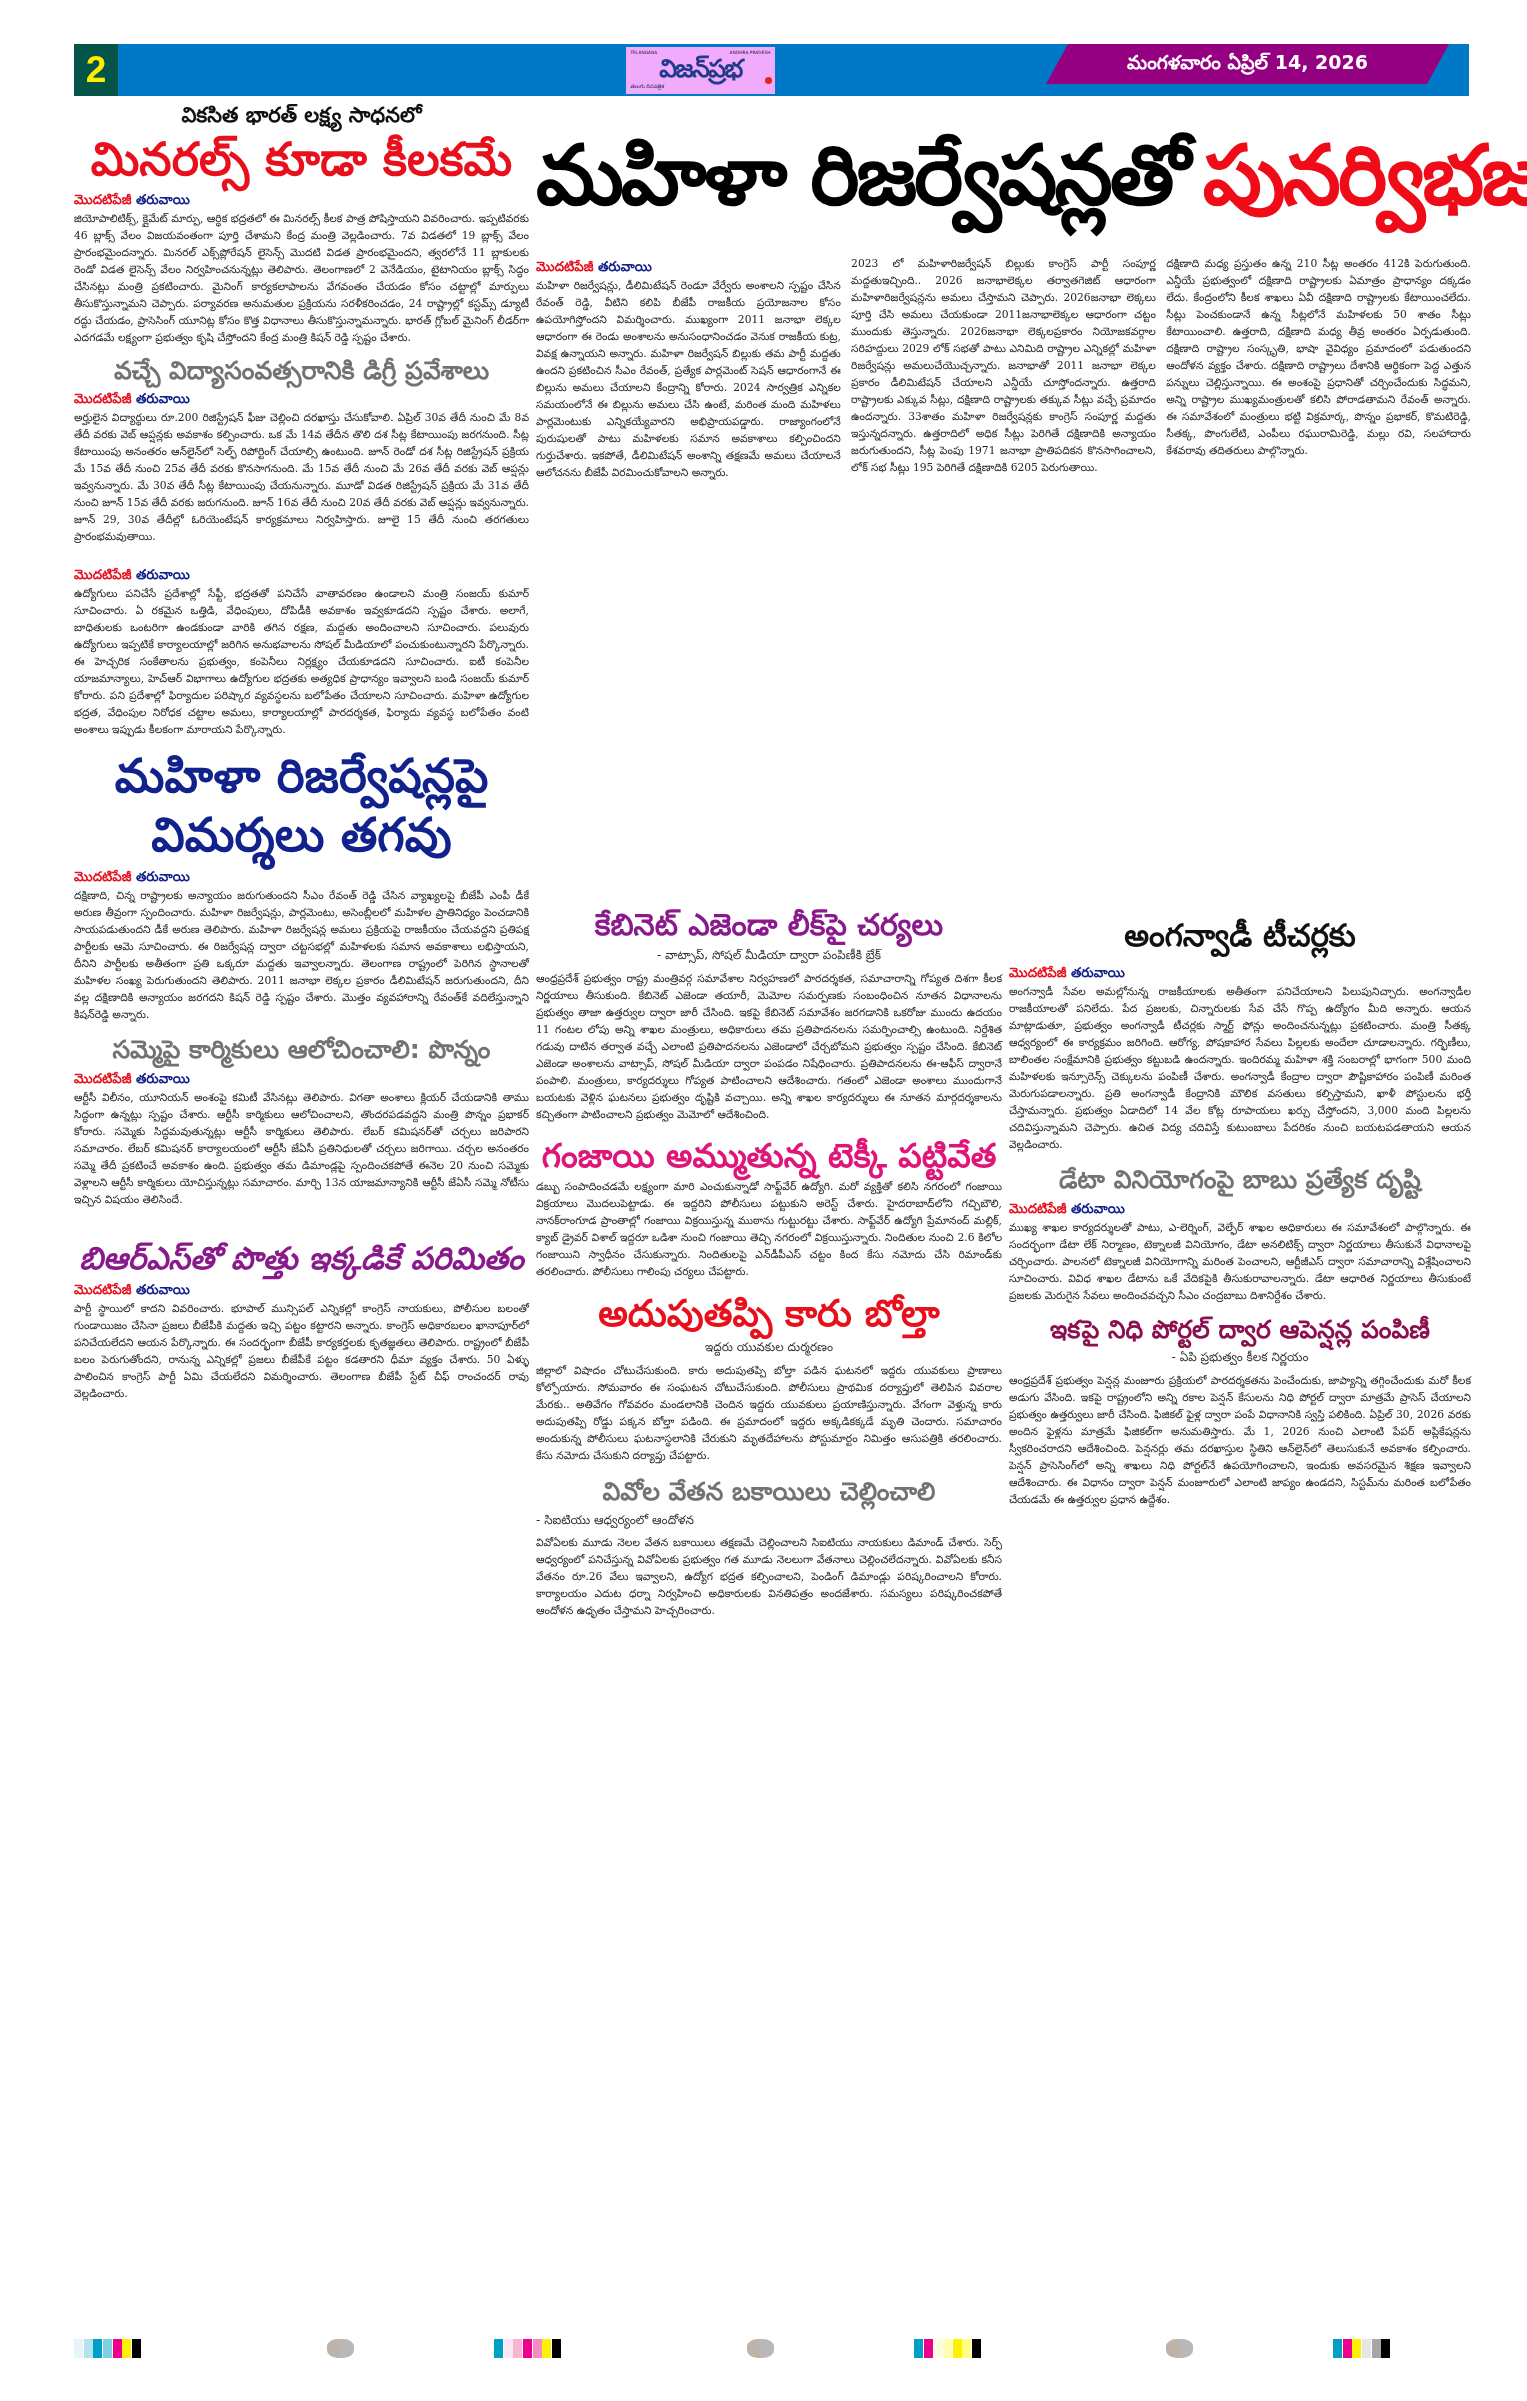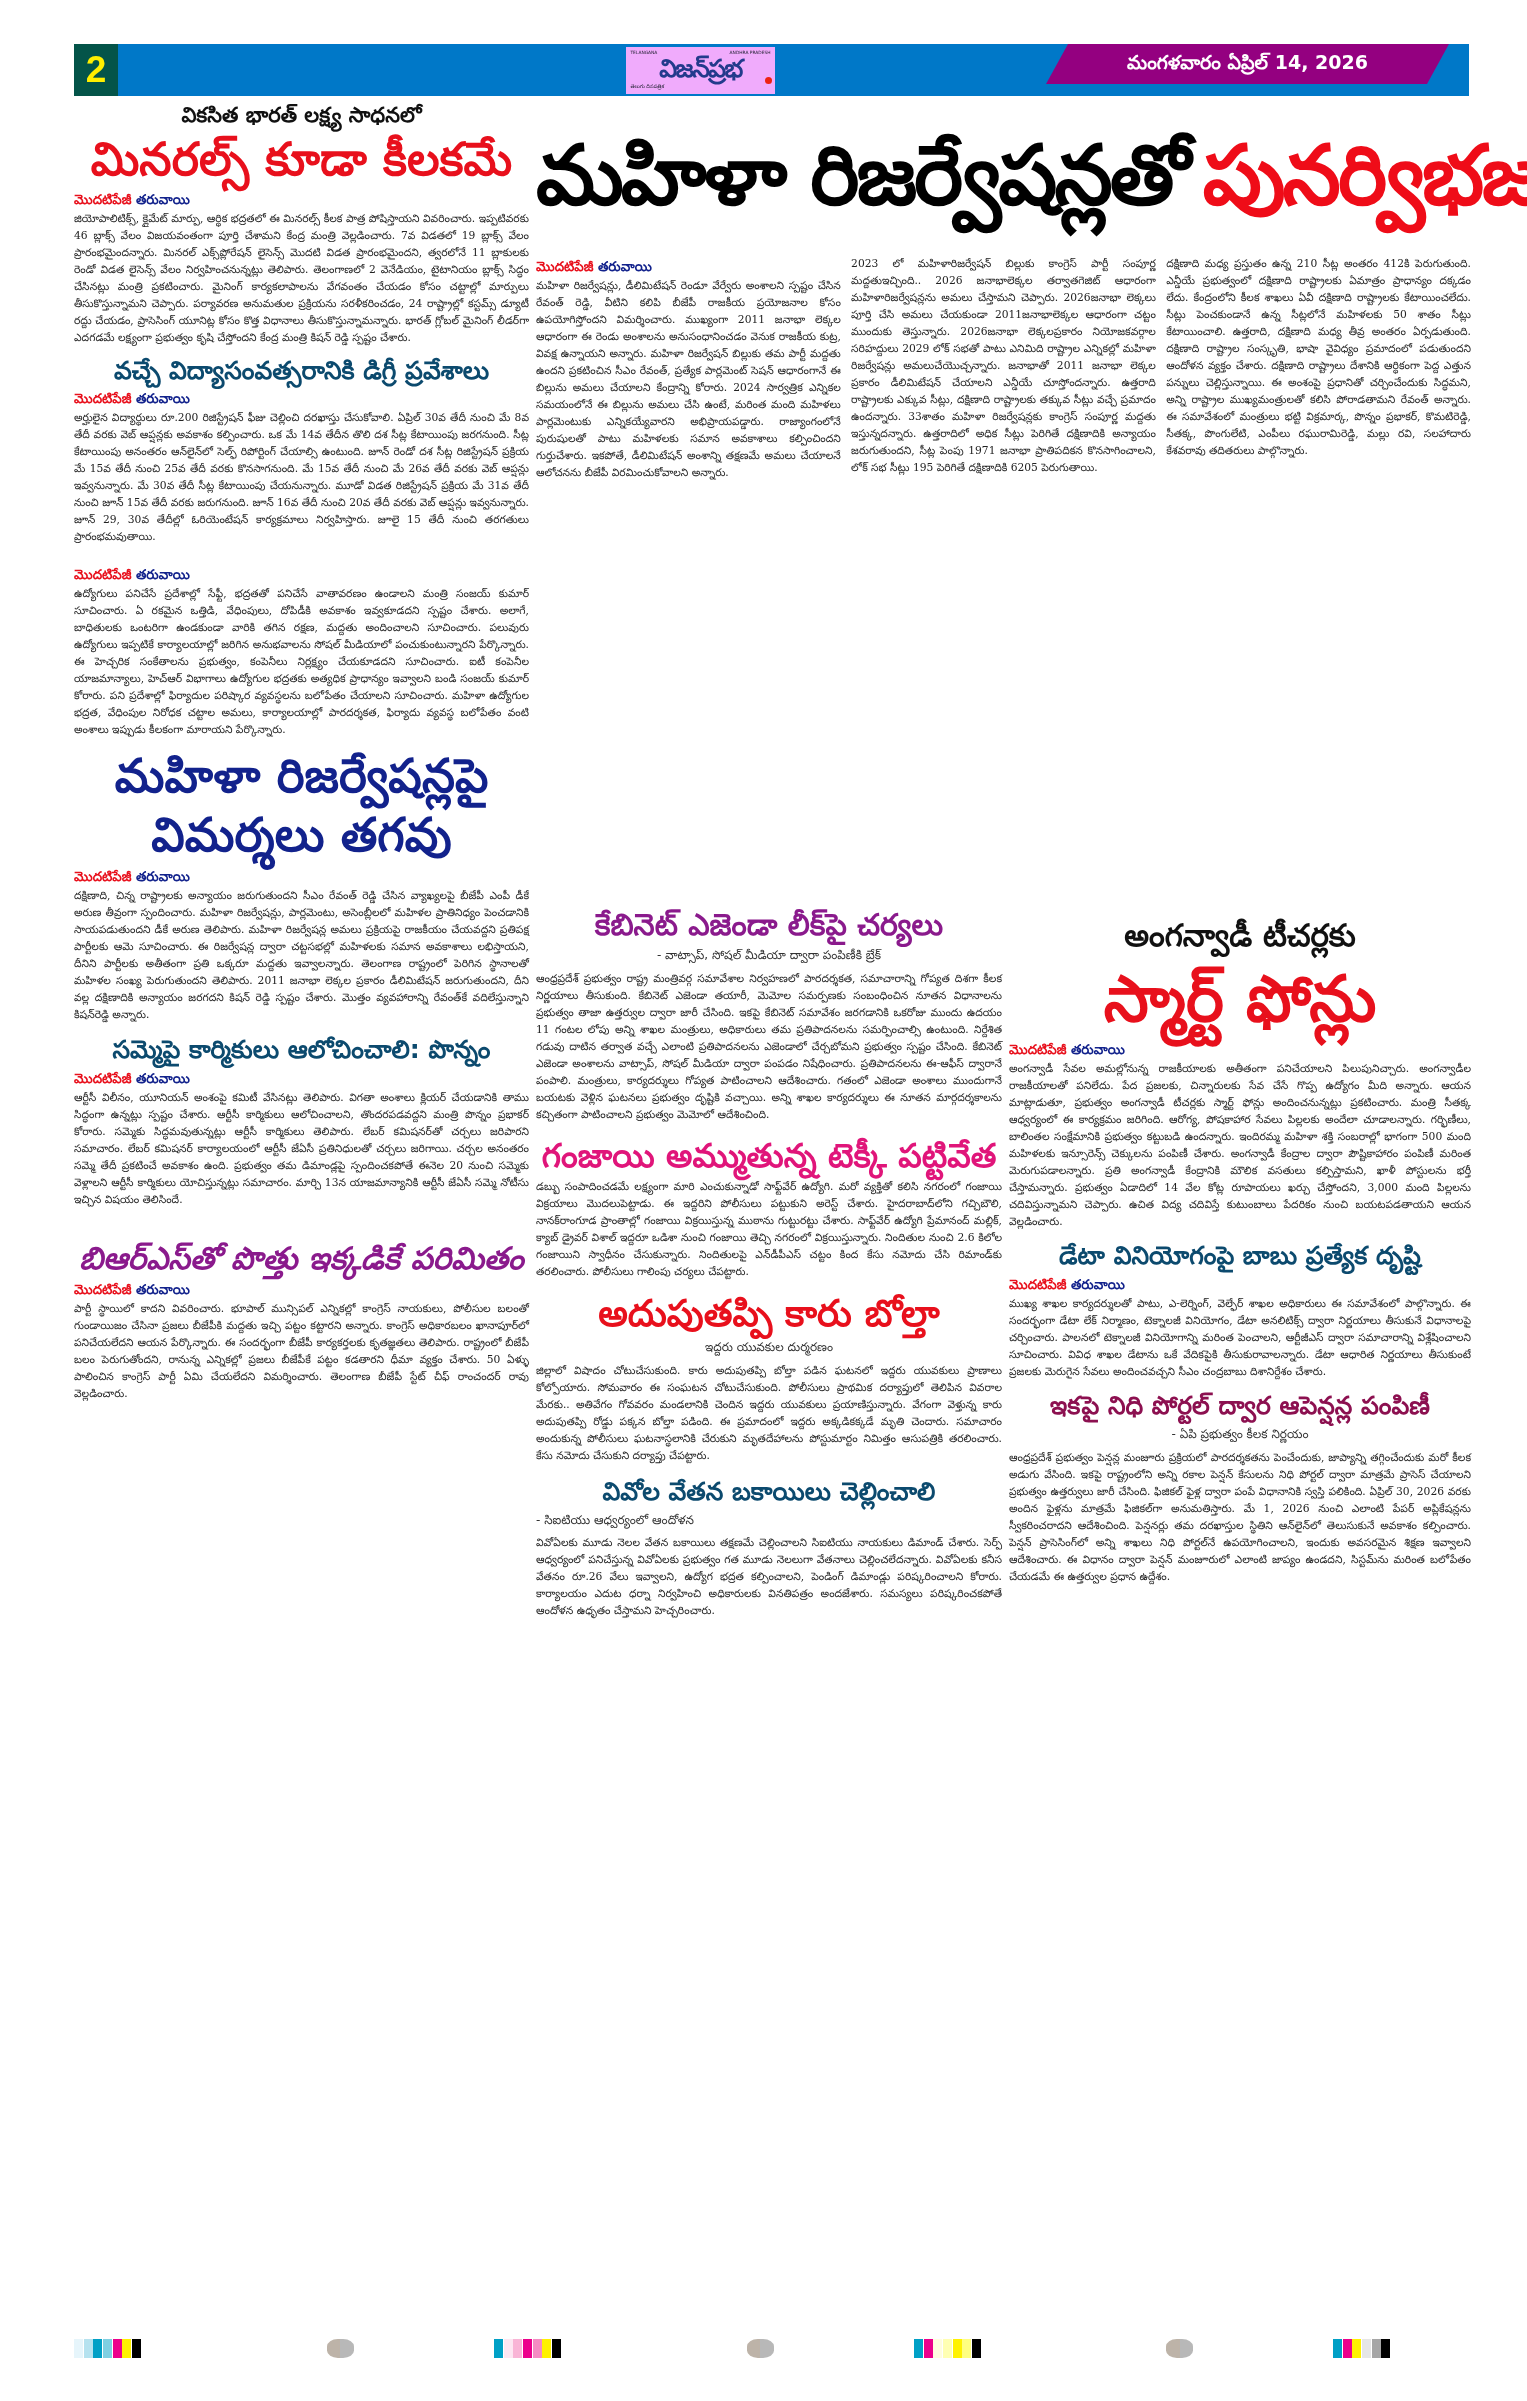--- a/index.html
+++ b/index.html
@@ -16,21 +16,21 @@
   .logo-dot { position: absolute; right: 3px; top: 30px; width: 7.4px; height: 7.4px; border-radius: 50%; background: #e21; }
   .date-box { position: absolute; left: 972px; top: 0; width: 403px; height: 40px; background: #940080; clip-path: polygon(22px 0, 100% 0, calc(100% - 22px) 100%, 0 100%); color: #fff; font: bold 19px "DejaVu Sans", sans-serif; display: flex; align-items: center; justify-content: center; }
 
   .col { position: absolute; }
   .col-left { left: 74px; width: 455px; }
   .col-mid { left: 536px; width: 466px; }
   .col-right { left: 1009px; width: 462px; }
 
   .kicker { text-align: center; font-size: 21px; font-weight: bold; color: #111; }
   .h-red-big { text-align: center; font-size: 46px; font-weight: bold; color: #e8101c; line-height: 1.2; }
-  .h-black { text-align: center; font-size: 25px; font-weight: bold; color: #0c4a6e; line-height: 1.3; }
+  .h-black { text-align: center; font-size: 25px; font-weight: bold; color: #737373; line-height: 1.3; }
   .h-blue { text-align: center; font-size: 47px; color: #12228c; line-height: 1.25; }
   .h-purple { text-align: center; font-size: 30px; font-weight: bold; color: #8a1a8c; line-height: 1.3; }
   .h-purple-italic { text-align: center; font-size: 31px; font-weight: bold; font-style: italic; color: #8a1a8c; line-height: 1.3; }
   .h-pink { text-align: center; font-size: 33px; color: #e0157a; line-height: 1.3; }
   .h-maroon { text-align: center; font-size: 25px; color: #8c1050; font-weight: bold; line-height: 1.3; }
   .sub { text-align: center; font-size: 12px; color: #333; padding: 4.4px 0; }
 
   .byline { font-size: 13.3px; font-weight: bold; margin-top: 4.4px; }
   .byline .b1 { color: #e8101c; }
   .byline .b2 { color: #12228c; margin-left: 4.4px; }
@@ -132,21 +132,20 @@
   <article style="margin-top:12px;">
     <h2 class="h-black">వివోల వేతన బకాయిలు చెల్లించాలి</h2>
     <div class="sub" style="text-align:left;">- సిఐటియు ఆధ్వర్యంలో ఆందోళన</div>
     <p class="body">వివోఏలకు మూడు నెలల వేతన బకాయిలు తక్షణమే చెల్లించాలని సిఐటియు నాయకులు డిమాండ్ చేశారు. సెర్ప్ ఆధ్వర్యంలో పనిచేస్తున్న వివోఏలకు ప్రభుత్వం గత మూడు నెలలుగా వేతనాలు చెల్లించలేదన్నారు. వివోఏలకు కనీస వేతనం రూ.26 వేలు ఇవ్వాలని, ఉద్యోగ భద్రత కల్పించాలని, పెండింగ్ డిమాండ్లు పరిష్కరించాలని కోరారు. కార్యాలయం ఎదుట ధర్నా నిర్వహించి అధికారులకు వినతిపత్రం అందజేశారు. సమస్యలు పరిష్కరించకపోతే ఆందోళన ఉధృతం చేస్తామని హెచ్చరించారు.</p>
   </article>
 </div>
 
 <div class="col col-right" style="top:917px;">
   <article>
     <div class="kicker" style="font-size:31px;">అంగన్వాడీ టీచర్లకు</div>
-    <h2 class="h-red-big" style="font-size:64px;">స్మార్ట్ ఫోన్లు</h2>
     <div class="byline"><span class="b1">మొదటిపేజీ</span><span class="b2">తరువాయి</span></div>
     <p class="body">అంగన్వాడీ సేవల అమల్లోనున్న రాజకీయాలకు అతీతంగా పనిచేయాలని పిలుపునిచ్చారు. అంగన్వాడీల రాజకీయాలతో పనిలేదు. పేద ప్రజలకు, చిన్నారులకు సేవ చేసే గొప్ప ఉద్యోగం మీది అన్నారు. ఆయన మాట్లాడుతూ, ప్రభుత్వం అంగన్వాడీ టీచర్లకు స్మార్ట్ ఫోన్లు అందించనున్నట్లు ప్రకటించారు. మంత్రి సీతక్క ఆధ్వర్యంలో ఈ కార్యక్రమం జరిగింది. ఆరోగ్య, పోషకాహార సేవలు పిల్లలకు అందేలా చూడాలన్నారు. గర్భిణీలు, బాలింతల సంక్షేమానికి ప్రభుత్వం కట్టుబడి ఉందన్నారు. ఇందిరమ్మ మహిళా శక్తి సంబరాల్లో భాగంగా 500 మంది మహిళలకు ఇన్సూరెన్స్ చెక్కులను పంపిణీ చేశారు. అంగన్వాడీ కేంద్రాల ద్వారా పౌష్టికాహారం పంపిణీ మరింత మెరుగుపడాలన్నారు. ప్రతి అంగన్వాడీ కేంద్రానికి మౌలిక వసతులు కల్పిస్తామని, ఖాళీ పోస్టులను భర్తీ చేస్తామన్నారు. ప్రభుత్వం ఏడాదిలో 14 వేల కోట్ల రూపాయలు ఖర్చు చేస్తోందని, 3,000 మంది పిల్లలను చదివిస్తున్నామని చెప్పారు. ఉచిత విద్య చదివిస్తే కుటుంబాలు పేదరికం నుంచి బయటపడతాయని ఆయన వెల్లడించారు.</p>
   </article>
   <article style="margin-top:10.3px;">
     <h2 class="h-black">డేటా వినియోగంపై బాబు ప్రత్యేక దృష్టి</h2>
     <div class="byline"><span class="b1">మొదటిపేజీ</span><span class="b2">తరువాయి</span></div>
     <p class="body">ముఖ్య శాఖల కార్యదర్శులతో పాటు, ఎ-లెర్నింగ్, వెల్ఫేర్ శాఖల అధికారులు ఈ సమావేశంలో పాల్గొన్నారు. ఈ సందర్భంగా డేటా లేక్ నిర్మాణం, టెక్నాలజీ వినియోగం, డేటా అనలిటిక్స్ ద్వారా నిర్ణయాలు తీసుకునే విధానాలపై చర్చించారు. పాలనలో టెక్నాలజీ వినియోగాన్ని మరింత పెంచాలని, ఆర్టీజీఎస్ ద్వారా సమాచారాన్ని విశ్లేషించాలని సూచించారు. వివిధ శాఖల డేటాను ఒకే వేదికపైకి తీసుకురావాలన్నారు. డేటా ఆధారిత నిర్ణయాలు తీసుకుంటే ప్రజలకు మెరుగైన సేవలు అందించవచ్చని సీఎం చంద్రబాబు దిశానిర్దేశం చేశారు.</p>
   </article>
   <article style="margin-top:10px;">
     <h2 class="h-maroon">ఇకపై నిధి పోర్టల్ ద్వార ఆపెన్షన్ల పంపిణీ</h2>

